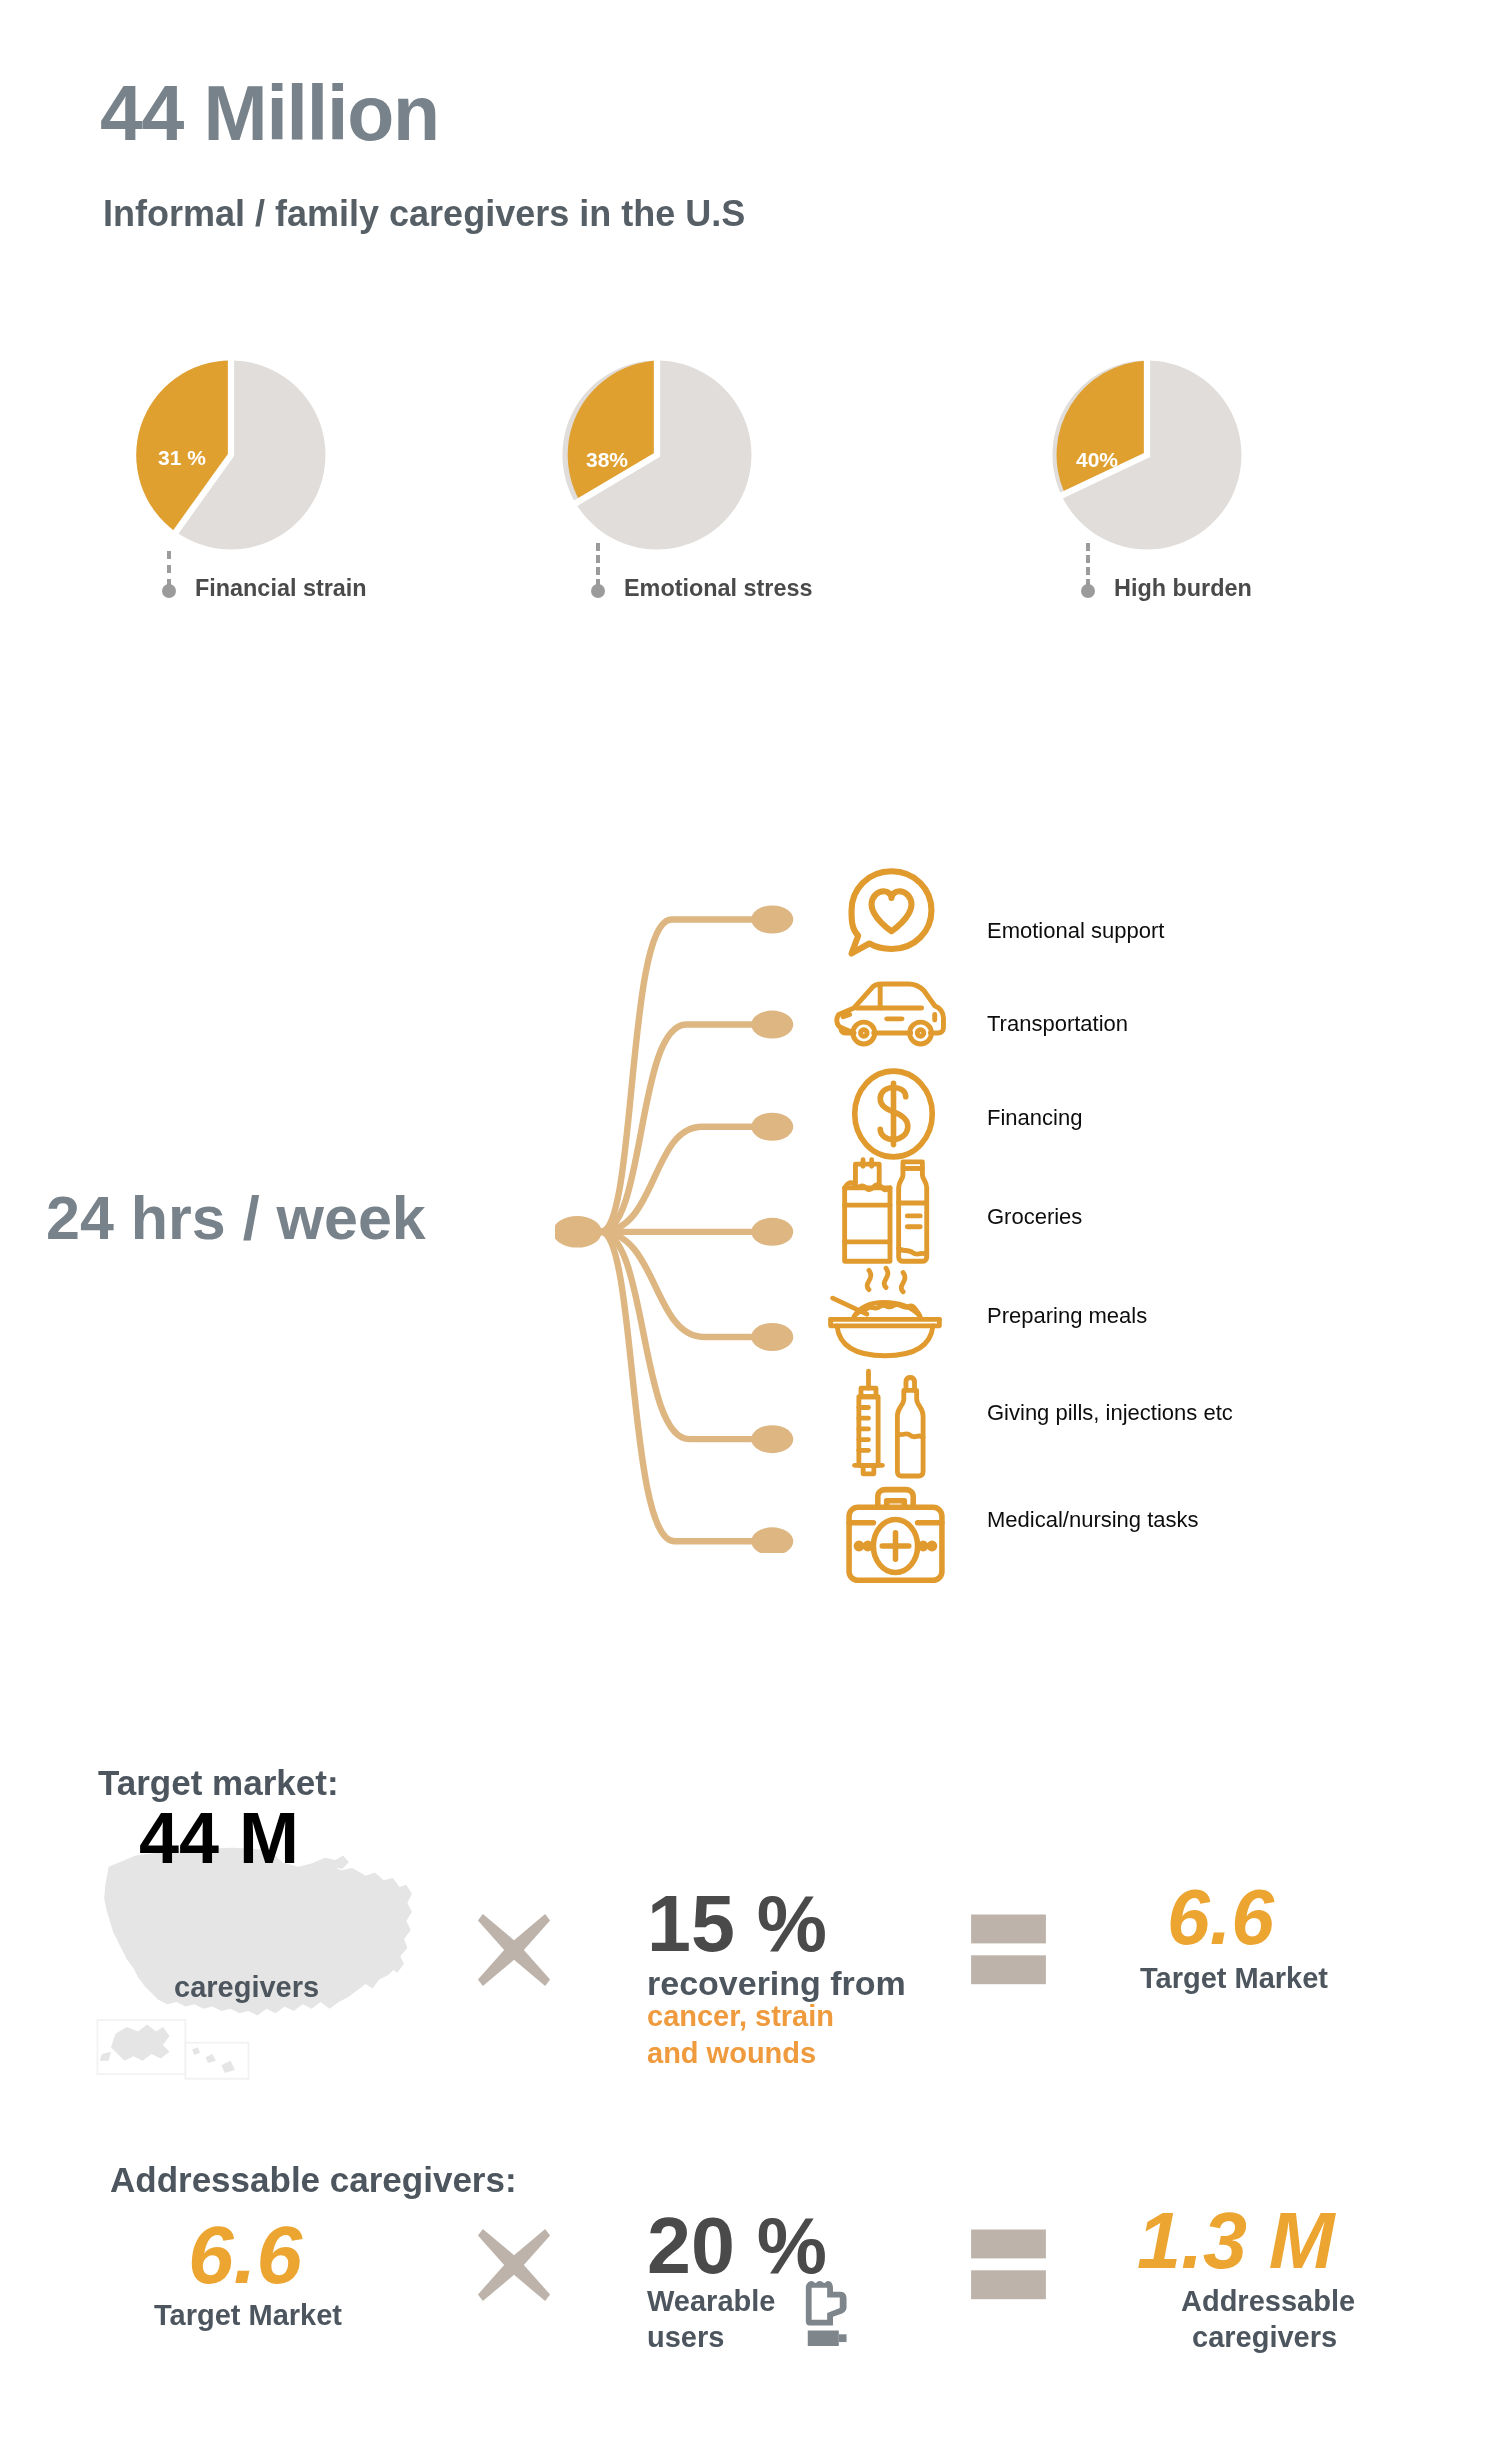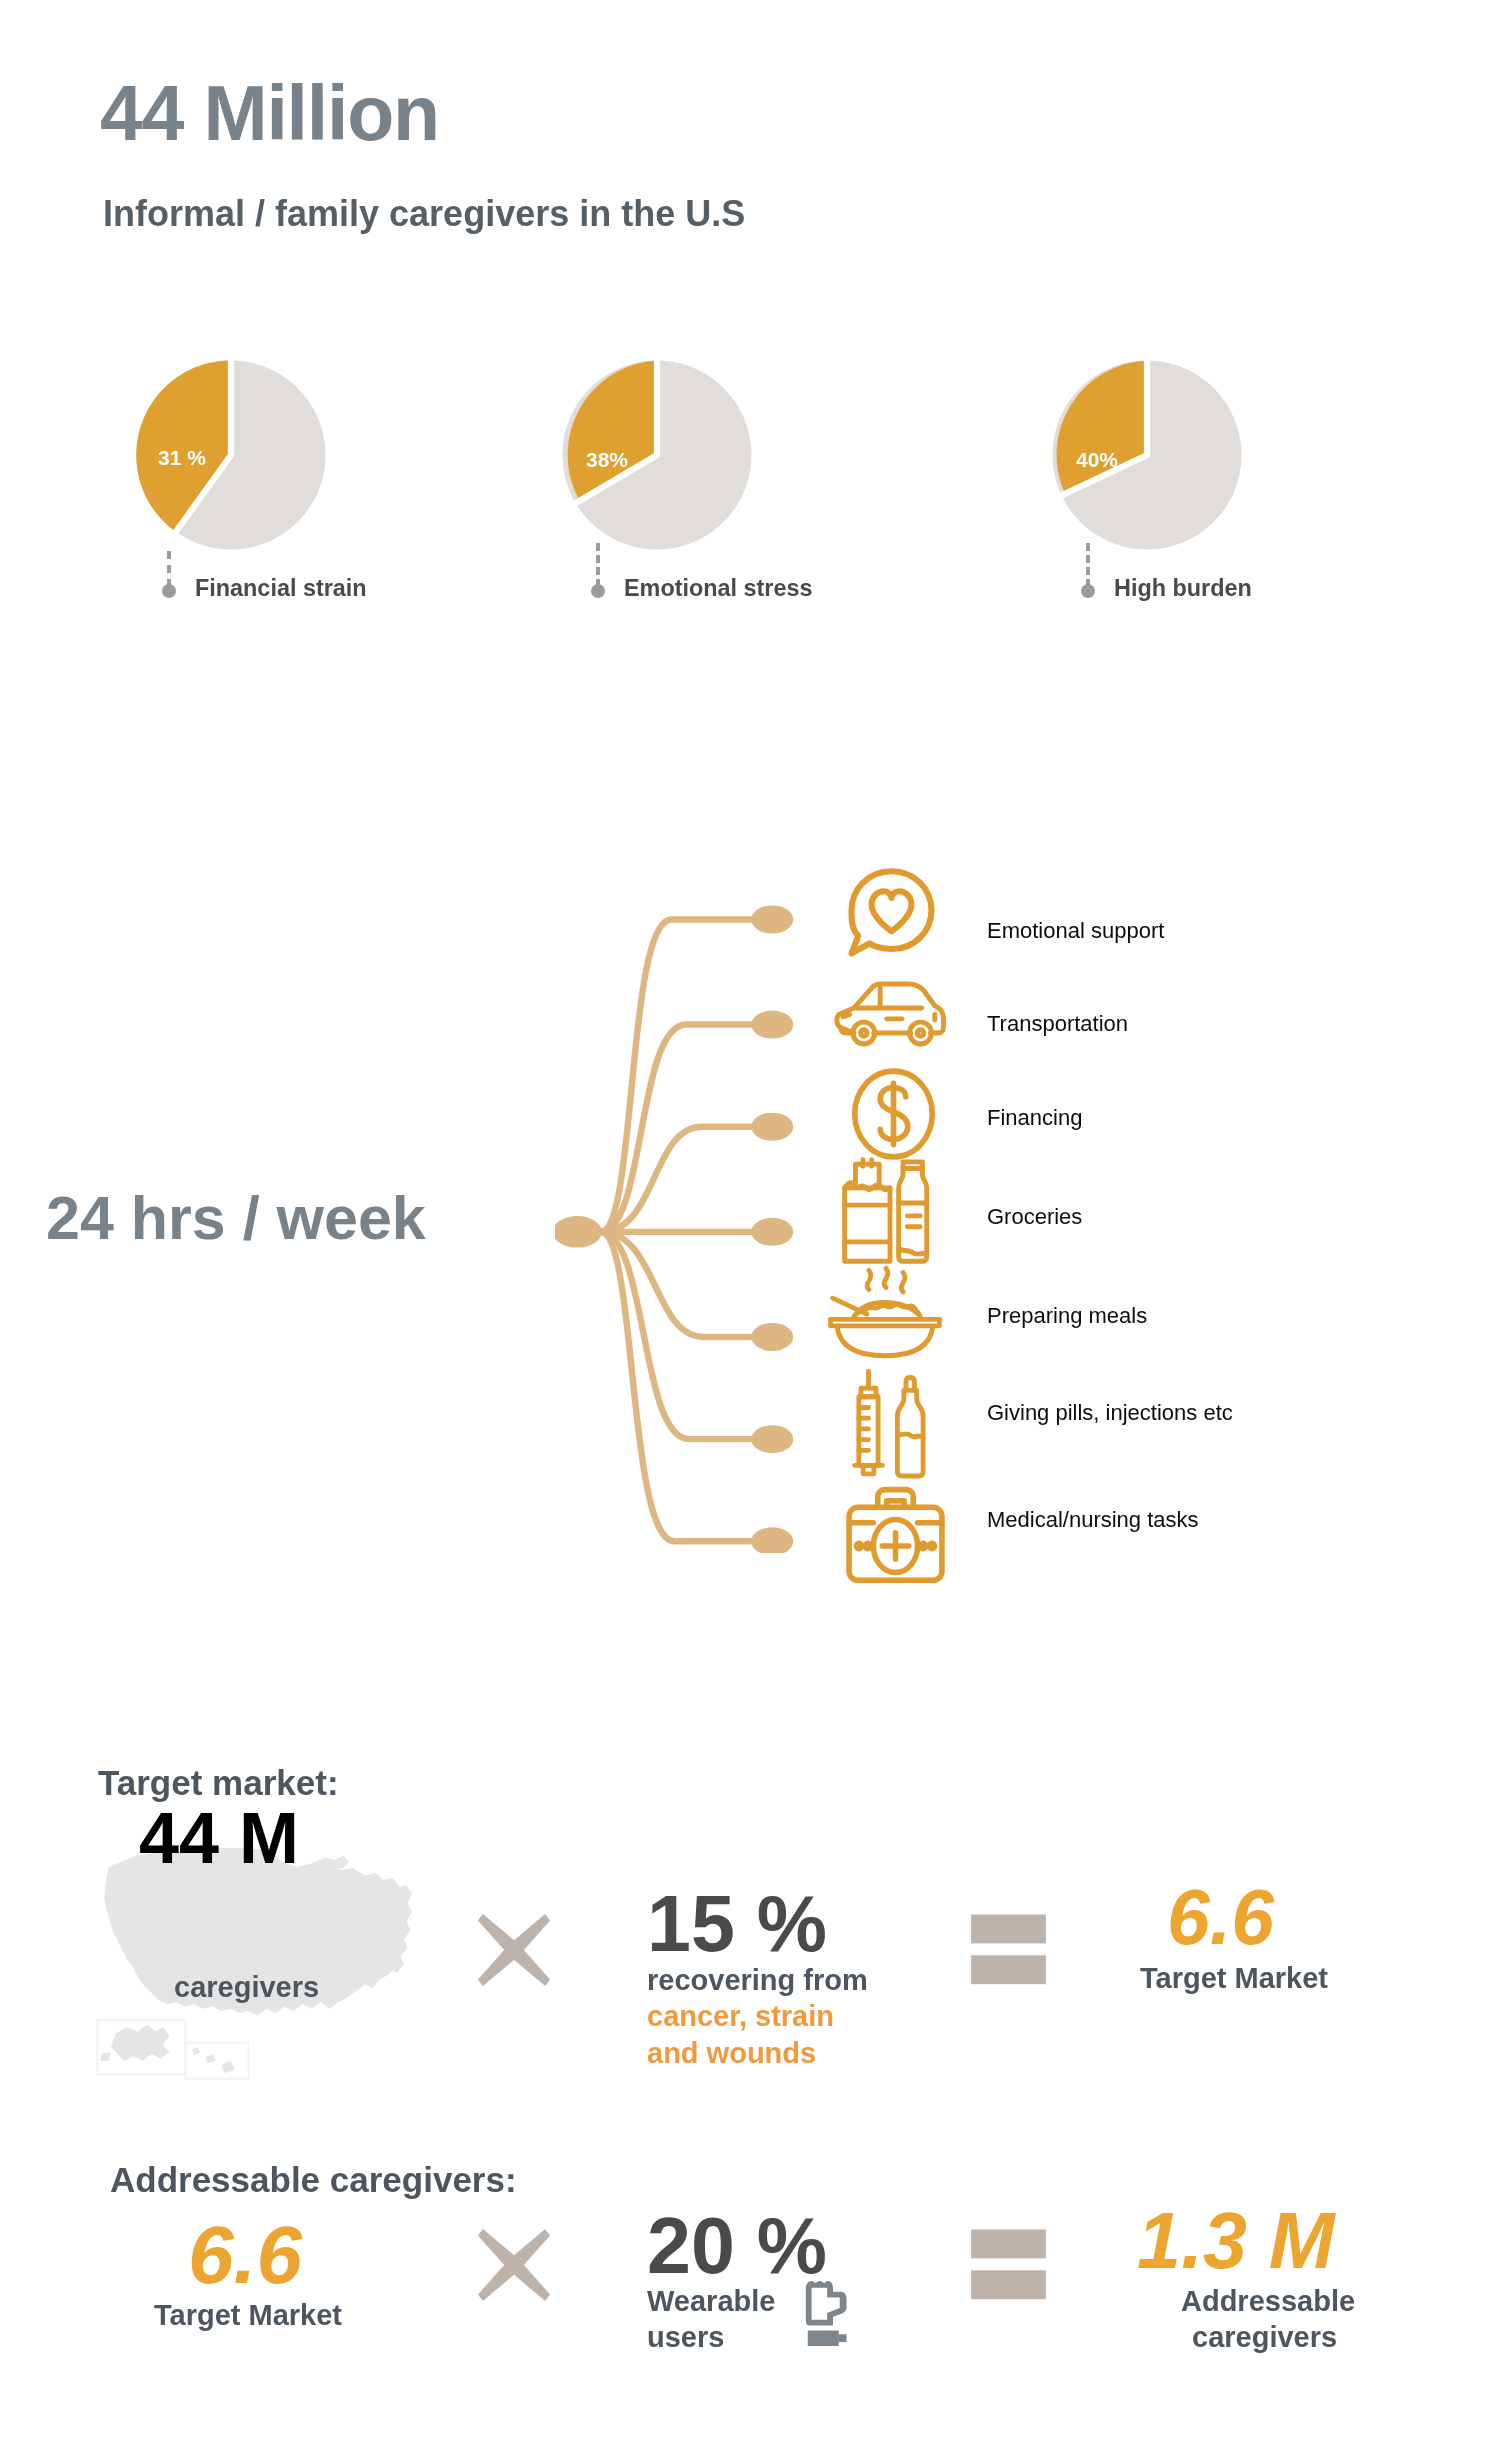--- a/index.html
+++ b/index.html
@@ -336,21 +336,21 @@
   </svg>
 
   <div class="eq-big" style="left:139px; top:1802px; font-size:72px;">44 M</div>
   <div class="eq-cap slate" style="left:174px; top:1970px; font-size:29px;">caregivers</div>
 
   <svg class="op-icon" style="left:473px; top:1909px;" width="82" height="82" viewBox="0 0 100 100">
     <path d="M12 6 L50 38 L88 6 L94 14 L62 50 L94 86 L88 94 L50 62 L12 94 L6 86 L38 50 L6 14 Z" fill="#bdb3ab"></path>
   </svg>
 
   <div class="eq-big gray-dark" style="left:647px; top:1884px; font-size:79px;">15 %</div>
-  <div class="eq-cap slate" style="left:647px; top:1963px; font-size:29px;text-align:right;">recovering from</div>
+  <div class="eq-cap slate" style="left:647px; top:1963px; font-size:34px;text-align:right;">recovering from</div>
   <div class="eq-cap orange" style="left:647px; top:1999px; font-size:29px;">cancer, strain</div>
   <div class="eq-cap orange" style="left:647px; top:2036px; font-size:29px;">and wounds</div>
 
   <svg class="op-icon" style="left:966px; top:1909px;" width="85" height="79" viewBox="0 0 100 92">
     <rect x="6" y="6" width="88" height="34" fill="#bdb3ab"></rect>
     <rect x="6" y="54" width="88" height="34" fill="#bdb3ab"></rect>
   </svg>
 
   <div class="eq-big amber" style="left:1167px; top:1879px; font-size:77px;">6.6</div>
   <div class="eq-cap slate" style="left:1140px; top:1961px; font-size:29px;">Target Market</div>

